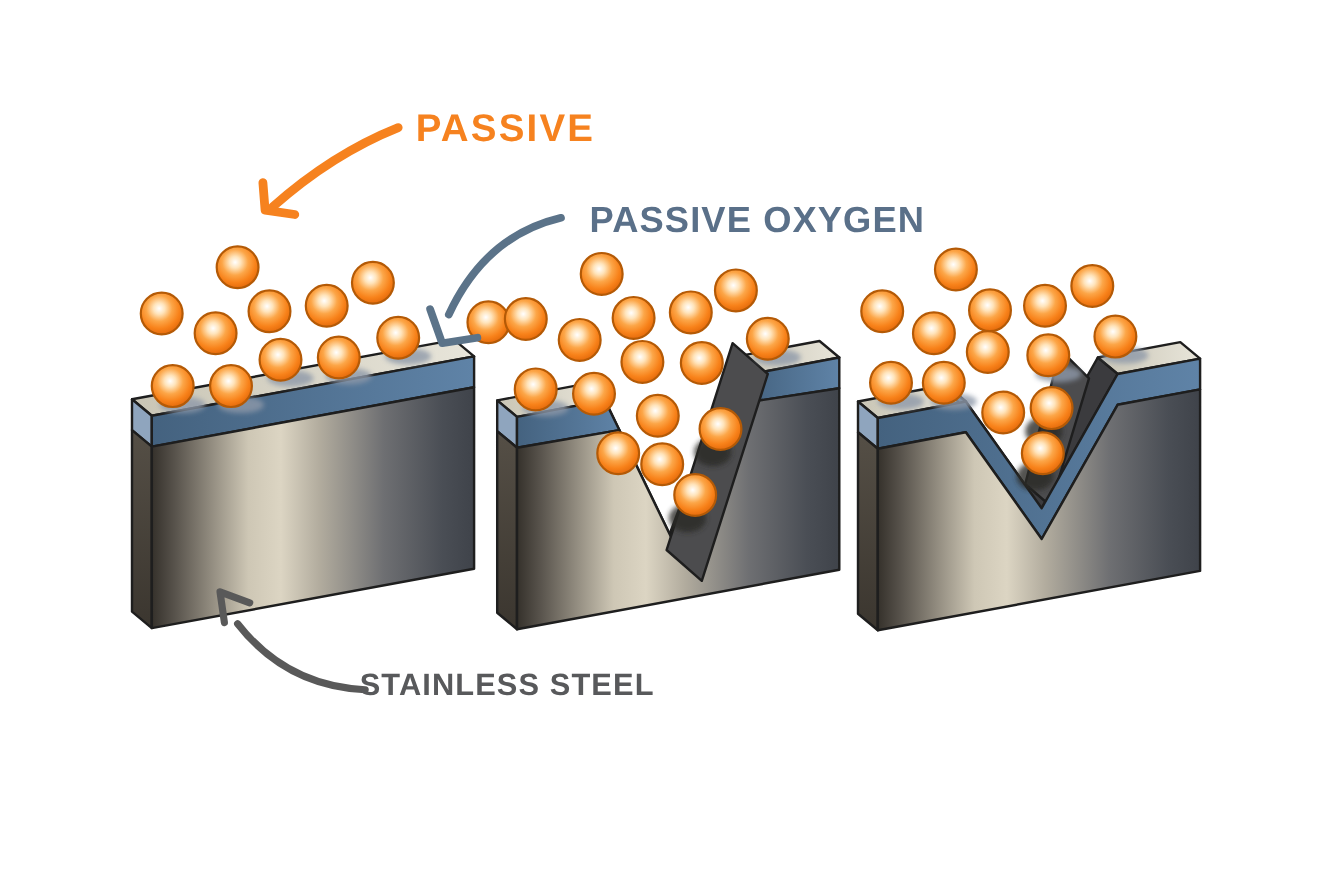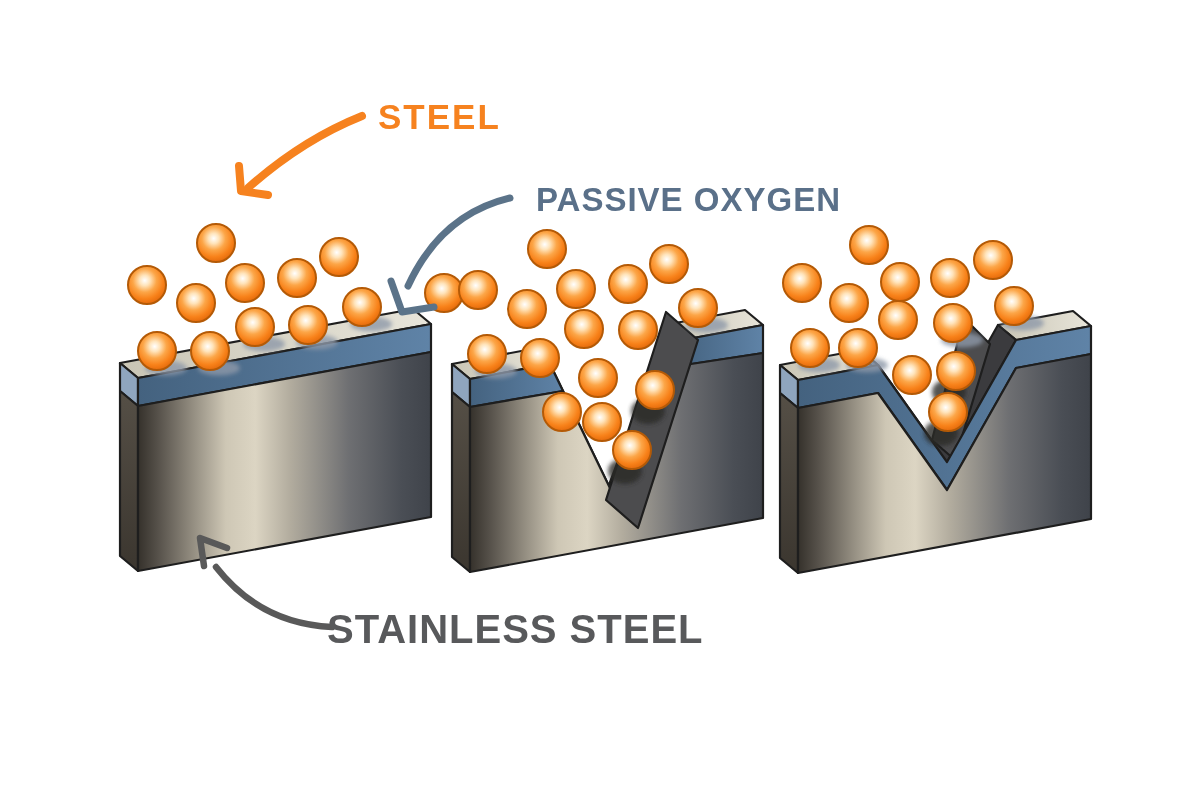--- a/index.html
+++ b/index.html
@@ -2,21 +2,21 @@
 <html><head>
 <meta charset="utf-8">
 <style>
   html,body{margin:0;padding:0;background:#fff;}
   .stage{position:relative;width:1200px;height:800px;background:#fff;overflow:hidden;
          font-family:"Liberation Sans", sans-serif;}
   svg{position:absolute;left:0;top:0;}
   .label{position:absolute;font-weight:700;white-space:nowrap;}
   .label-oxygen{left:378px;top:97px;font-size:35px;letter-spacing:2px;color:#F6821F;}
   .label-passive{left:536px;top:181px;font-size:33px;letter-spacing:1px;color:#5A7089;}
-  .label-steel{left:327px;top:607px;font-size:40px;letter-spacing:1px;color:#58595B;text-align:center;}
+  .label-steel{left:327px;top:607px;font-size:28px;letter-spacing:1px;color:#58595B;text-align:center;}
   polygon{stroke:#1E1E1E;stroke-width:2.2;stroke-linejoin:round;}
   .arrow{fill:none;stroke-linecap:round;stroke-linejoin:round;}
   .arrow-oxygen{stroke:#F6821F;stroke-width:8;}
   .arrow-passive{stroke:#5B7389;stroke-width:7;}
   .arrow-steel{stroke:#595959;stroke-width:6.5;}
 </style>
 </head>
 <body>
 
 <div class="stage">
@@ -164,16 +164,16 @@
     <g>
       <path class="arrow arrow-passive" d="M 510 198 C 468 208, 432 234, 408 286"></path>
       <path class="arrow arrow-passive" d="M 391 281 L 402 312 L 434 307"></path>
     </g>
     <g>
       <path class="arrow arrow-steel" d="M 332 627 C 288 625, 248 608, 216 567"></path>
       <path class="arrow arrow-steel" d="M 204 566 L 200 538 L 227 548"></path>
     </g>
   </svg>
 
-  <div class="label label-oxygen">STEEL</div>
+  <div class="label label-oxygen">PASSIVE</div>
   <div class="label label-passive">PASSIVE OXYGEN</div>
   <div class="label label-steel">STAINLESS STEEL</div>
 </div>
 
 </body></html>

